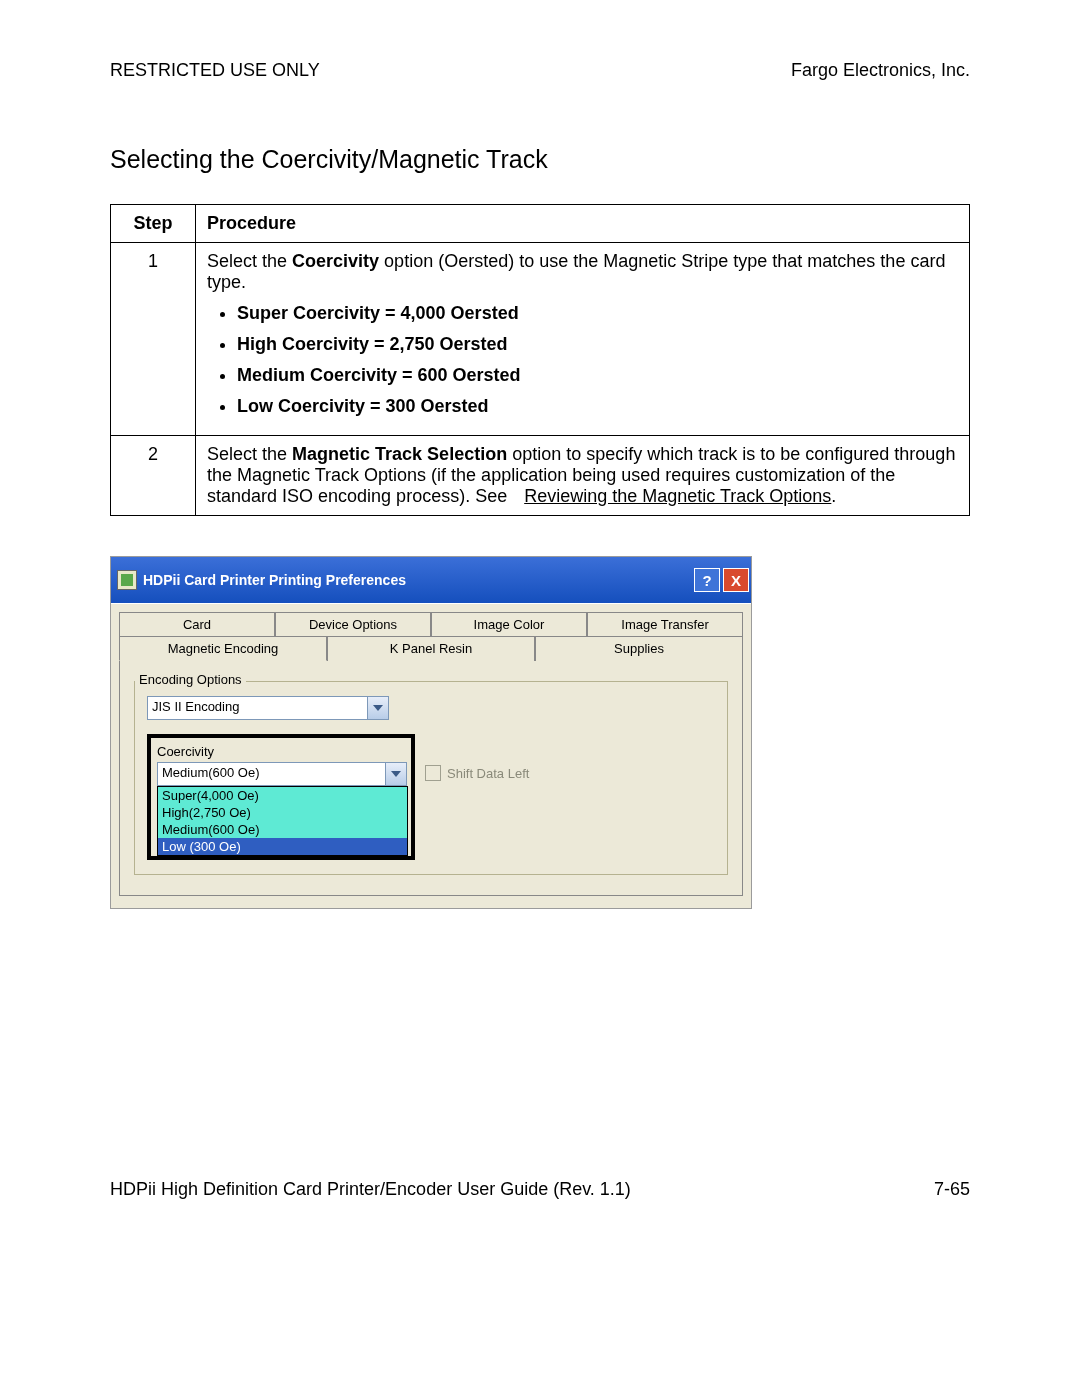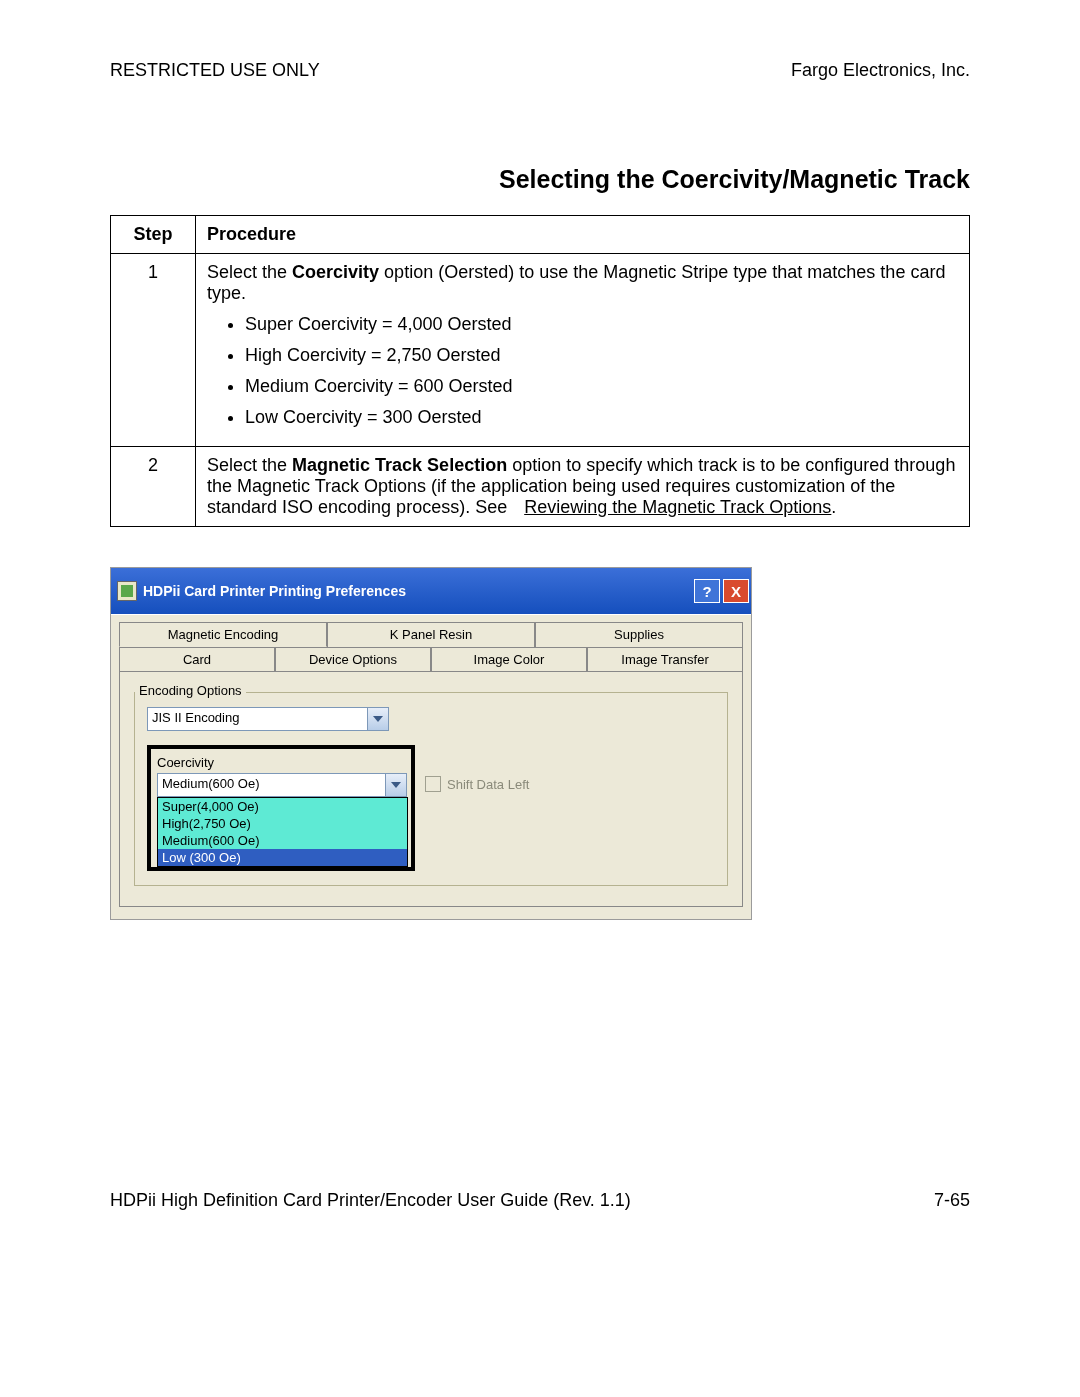--- a/index.html
+++ b/index.html
@@ -11,27 +11,26 @@
     width: 1080px;
   }
   .page {
     padding: 60px 110px 40px 110px;
     box-sizing: border-box;
   }
   .topbar {
     display: flex;
     justify-content: space-between;
     font-size: 18px;
-    margin-bottom: 84px;
+    margin-bottom: 64px;
   }
   h1.sect {
     font-size: 25px;
-    font-weight: bold;
-    margin: 0 0 21px 0;
-    text-align: right;
+    font-weight: normal;
+    margin: 0 0 30px 0;
   }
   .intro {
     font-size: 18px;
     margin-bottom: 22px;
   }
   table.proc {
     border-collapse: collapse;
     width: 100%;
     font-size: 18px;
   }
@@ -43,21 +42,22 @@
   }
   table.proc th.step, table.proc td.step {
     width: 62px;
     text-align: center;
   }
   ul.bullets {
     margin: 10px 0 4px 26px;
     padding: 0;
   }
   ul.bullets li {
-    margin: 10px 12px;
+    margin: 10px 4px;
+    font-weight: bold;
   }
   .screenshot {
     margin-top: 40px;
     width: 640px;
     font-family: Tahoma, Arial, sans-serif;
     font-size: 14px;
     border: 1px solid #9b9b9b;
   }
   .titlebar {
     background: linear-gradient(to bottom, #3b6fd8, #154fbd);
@@ -234,30 +234,30 @@
 
   <div class="screenshot">
     <div class="titlebar">
       <span class="icon"></span>
       <span class="ti">HDPii Card Printer Printing Preferences</span>
       <span class="winbtn help">?</span>
       <span class="winbtn close">X</span>
     </div>
     <div class="dlgbody">
       <div class="tabs">
-        <div class="tabrow front">
-          <div class="tab active">Magnetic Encoding</div>
-          <div class="tab">K Panel Resin</div>
-          <div class="tab">Supplies</div>
-        </div>
         <div class="tabrow back">
           <div class="tab">Card</div>
           <div class="tab">Device Options</div>
           <div class="tab">Image Color</div>
           <div class="tab">Image Transfer</div>
+        </div>
+        <div class="tabrow front">
+          <div class="tab active">Magnetic Encoding</div>
+          <div class="tab">K Panel Resin</div>
+          <div class="tab">Supplies</div>
         </div>
         <div class="tabpanel">
           <div class="groupbox" style="position:relative;">
             <span class="legend">Encoding Options</span>
 
             <div class="combo">
               <span class="val">JIS II Encoding</span>
               <span class="btn"></span>
             </div>
 

